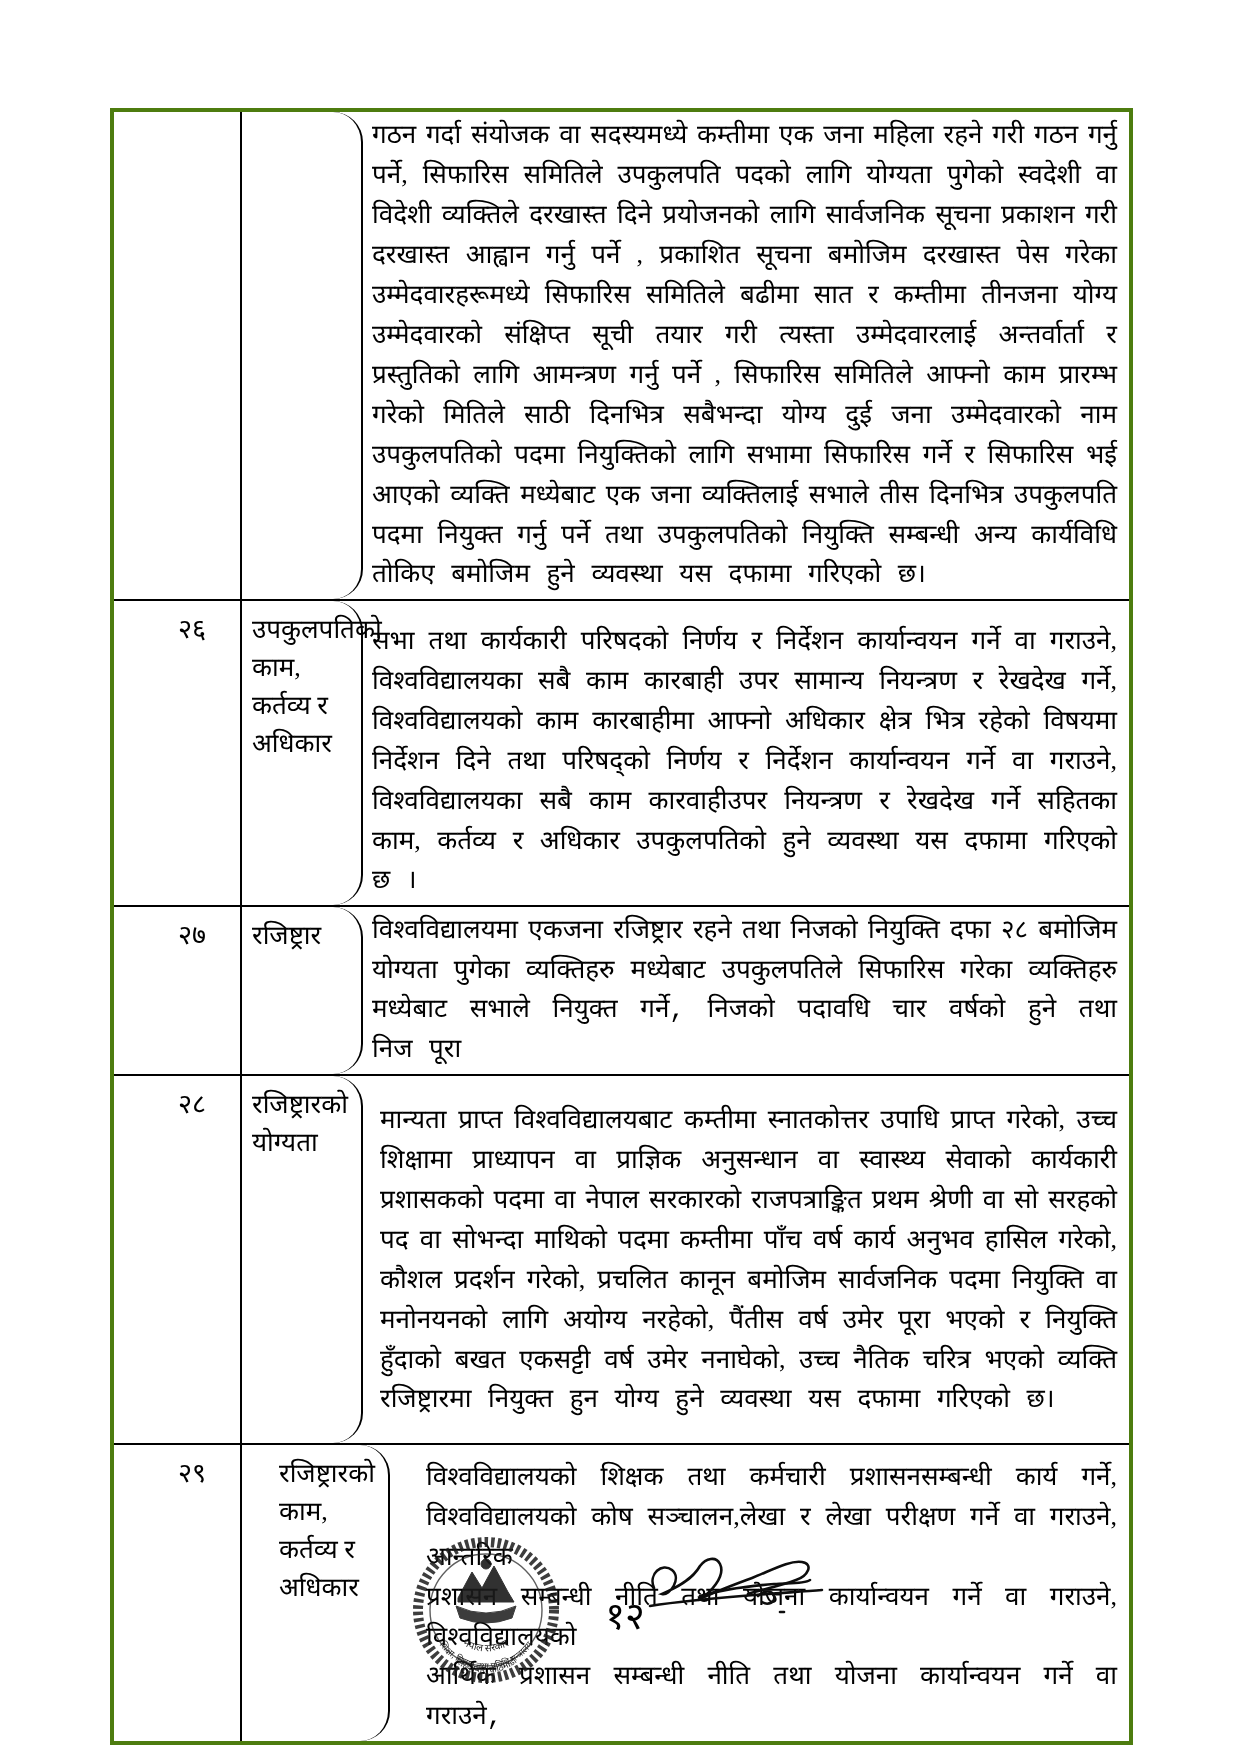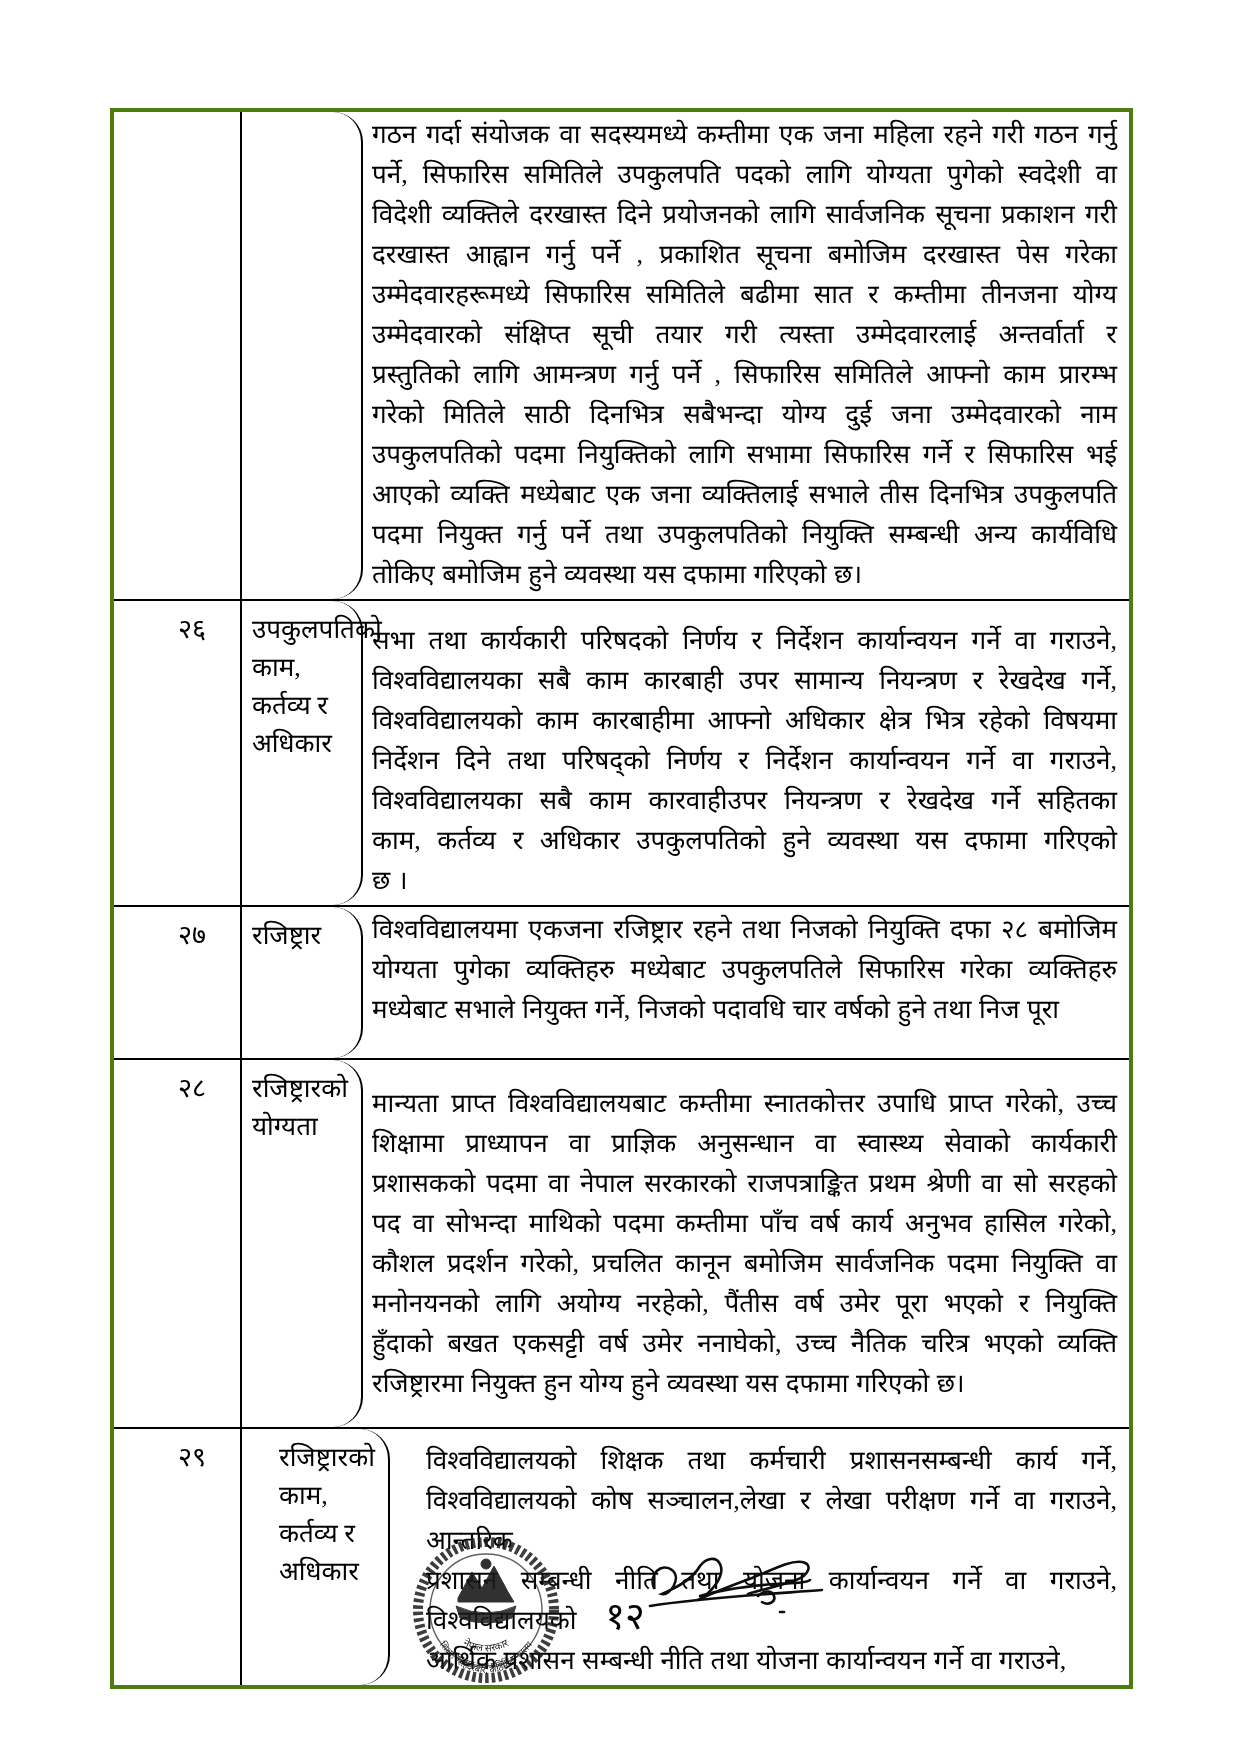--- a/index.html
+++ b/index.html
@@ -37,28 +37,28 @@
     flex:1 1 auto;
     padding:3px 12px 4px 9px;
     font-size:26px;line-height:40px;
   }
   .row-0{min-height:484px;}
   .row-1{min-height:285px;}
   .row-2{min-height:153px;}
   .row-3{min-height:369px;}
   .row-4{min-height:168px;gap:27px;}
   .row-1 .cell-body{padding-top:20px;}
-  .row-3 .cell-body{padding-top:24px;}
+  .row-3 .cell-body{padding-top:24px;margin-left:8px;}
   .row-4 .cell-body{padding-top:12px;}
   .tline{
     text-align:justify;
     text-align-last:justify;
     word-spacing:1px;
   }
-  .tline:last-child{text-align-last:left;}
+  .tline:last-child{text-align-last:left;font-family:Liberation Mono, monospace;}
   .footer-pagenum{
     position:absolute;
     left:585px;top:1588px;
     width:80px;
     text-align:center;
     font-size:38px;
   }
   .seal{
     position:absolute;
     left:398px;top:1532px;

